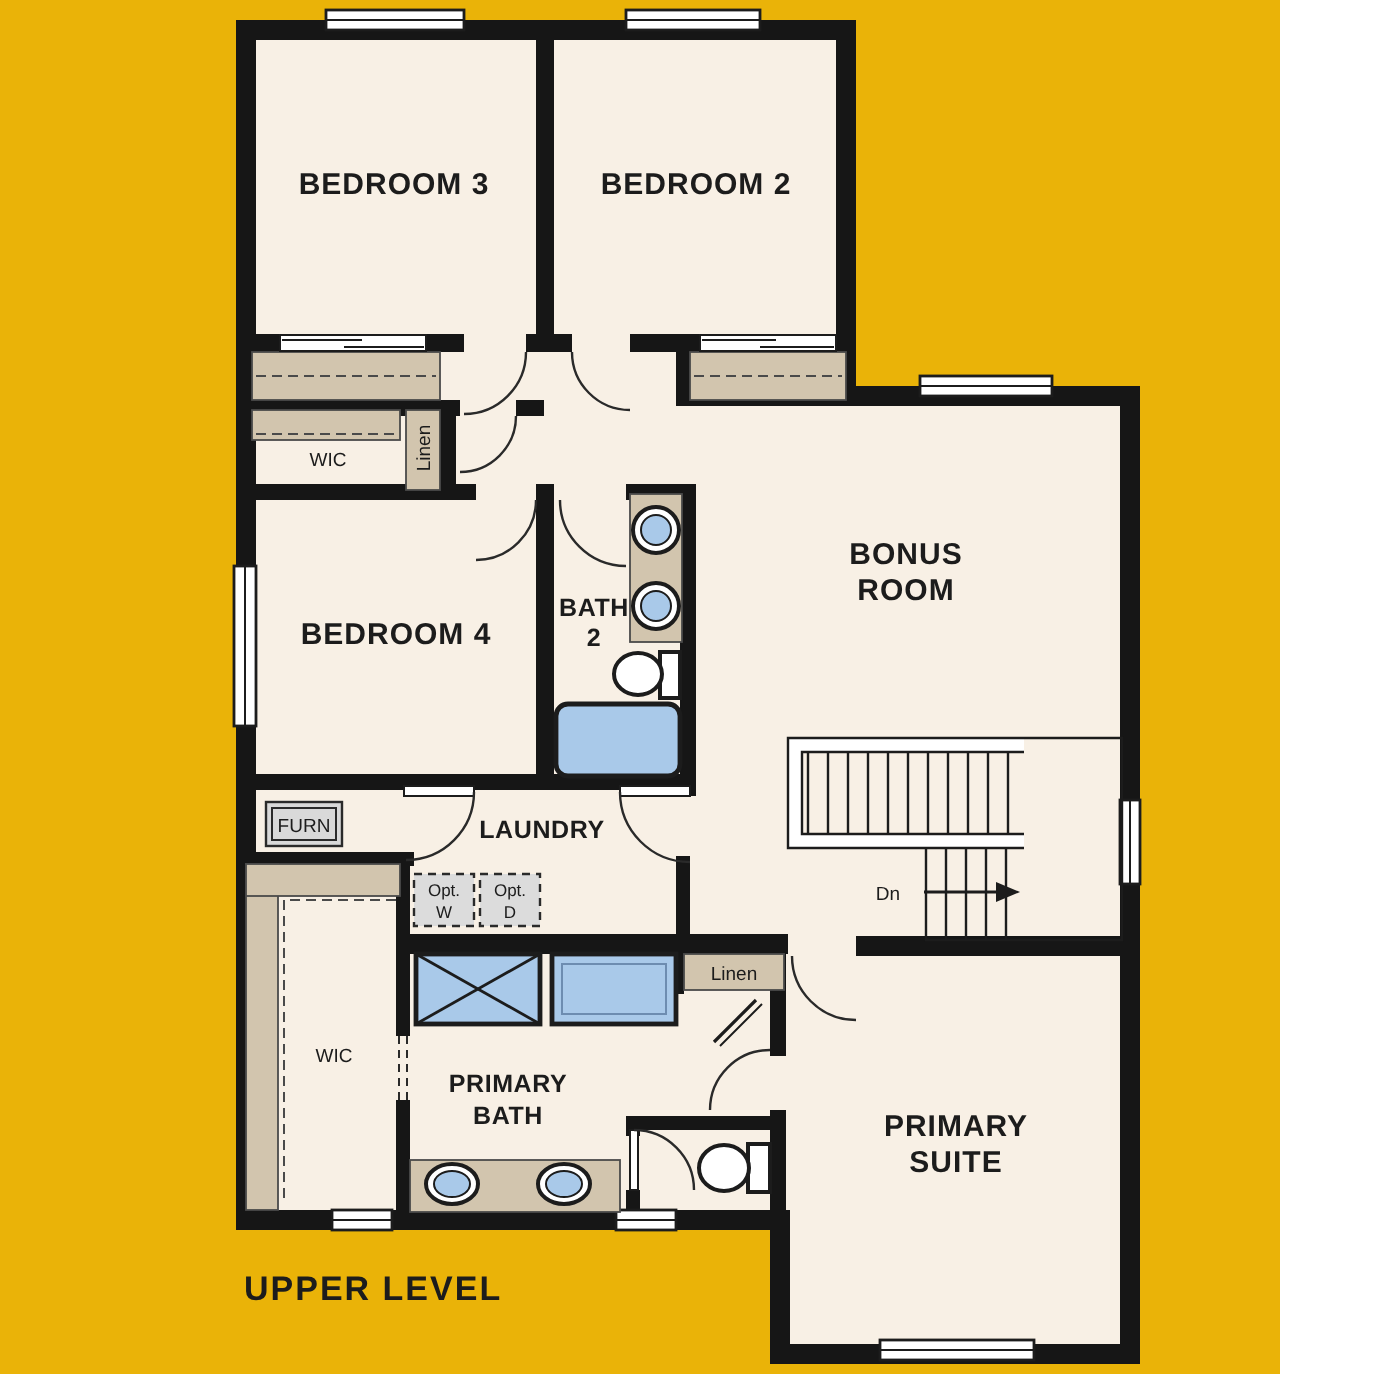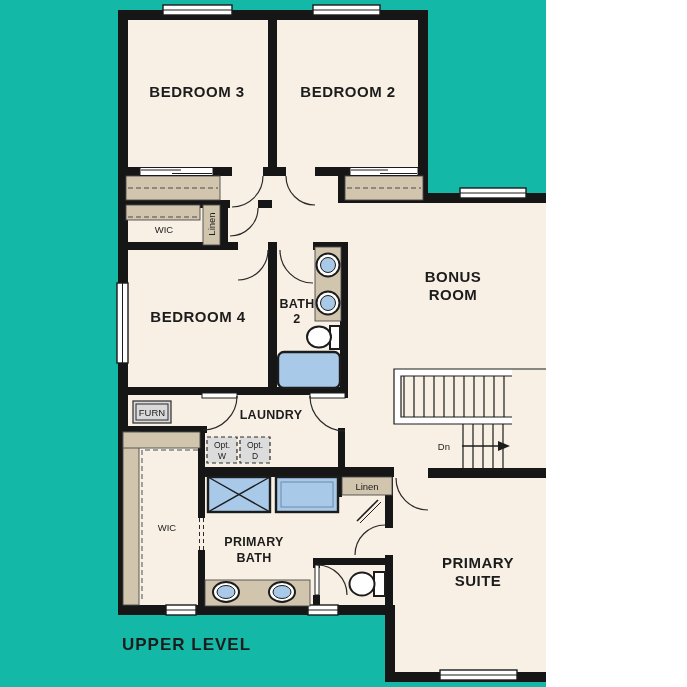--- a/index.html
+++ b/index.html
@@ -1,16 +1,16 @@
 <!DOCTYPE html>
 <html><head>
 <meta charset="utf-8">
 <style>
   html,body{margin:0;padding:0;background:#ffffff;}
-  .page{width:546px;height:687px;background:#14b8a6;position:relative;overflow:hidden;}
+  .page{width:640px;height:687px;background:#eab308;position:relative;overflow:hidden;}
   svg{display:block;}
   text{font-family:"Liberation Sans","DejaVu Sans",sans-serif;fill:#1c1c1c;}
   .room-lbl{font-size:15px;font-weight:bold;letter-spacing:.5px;}
   .mid-lbl{font-size:12.5px;font-weight:bold;letter-spacing:.3px;}
   .sm-lbl{font-size:9.5px;}
   .tiny-lbl{font-size:8.5px;}
   .title-lbl{font-size:17px;font-weight:bold;letter-spacing:1px;}
   .wall{fill:#161616;}
   .arc{fill:none;stroke:#2a2a2a;stroke-width:1.2;}
   .leaf{fill:#ffffff;stroke:#1c1c1c;stroke-width:1;}

